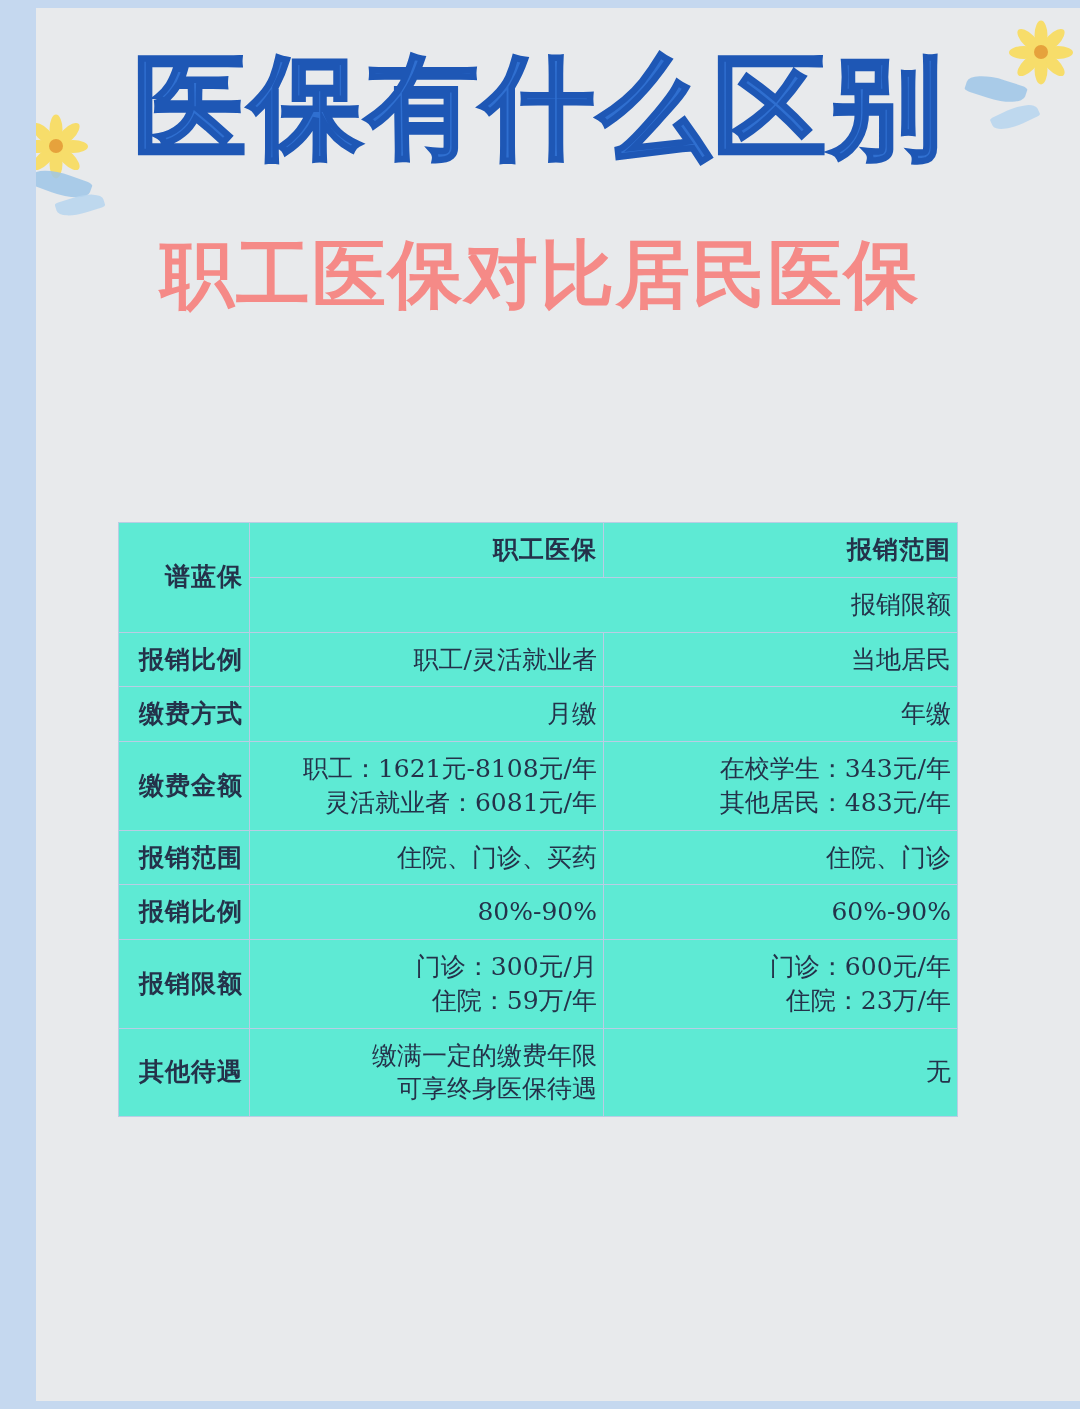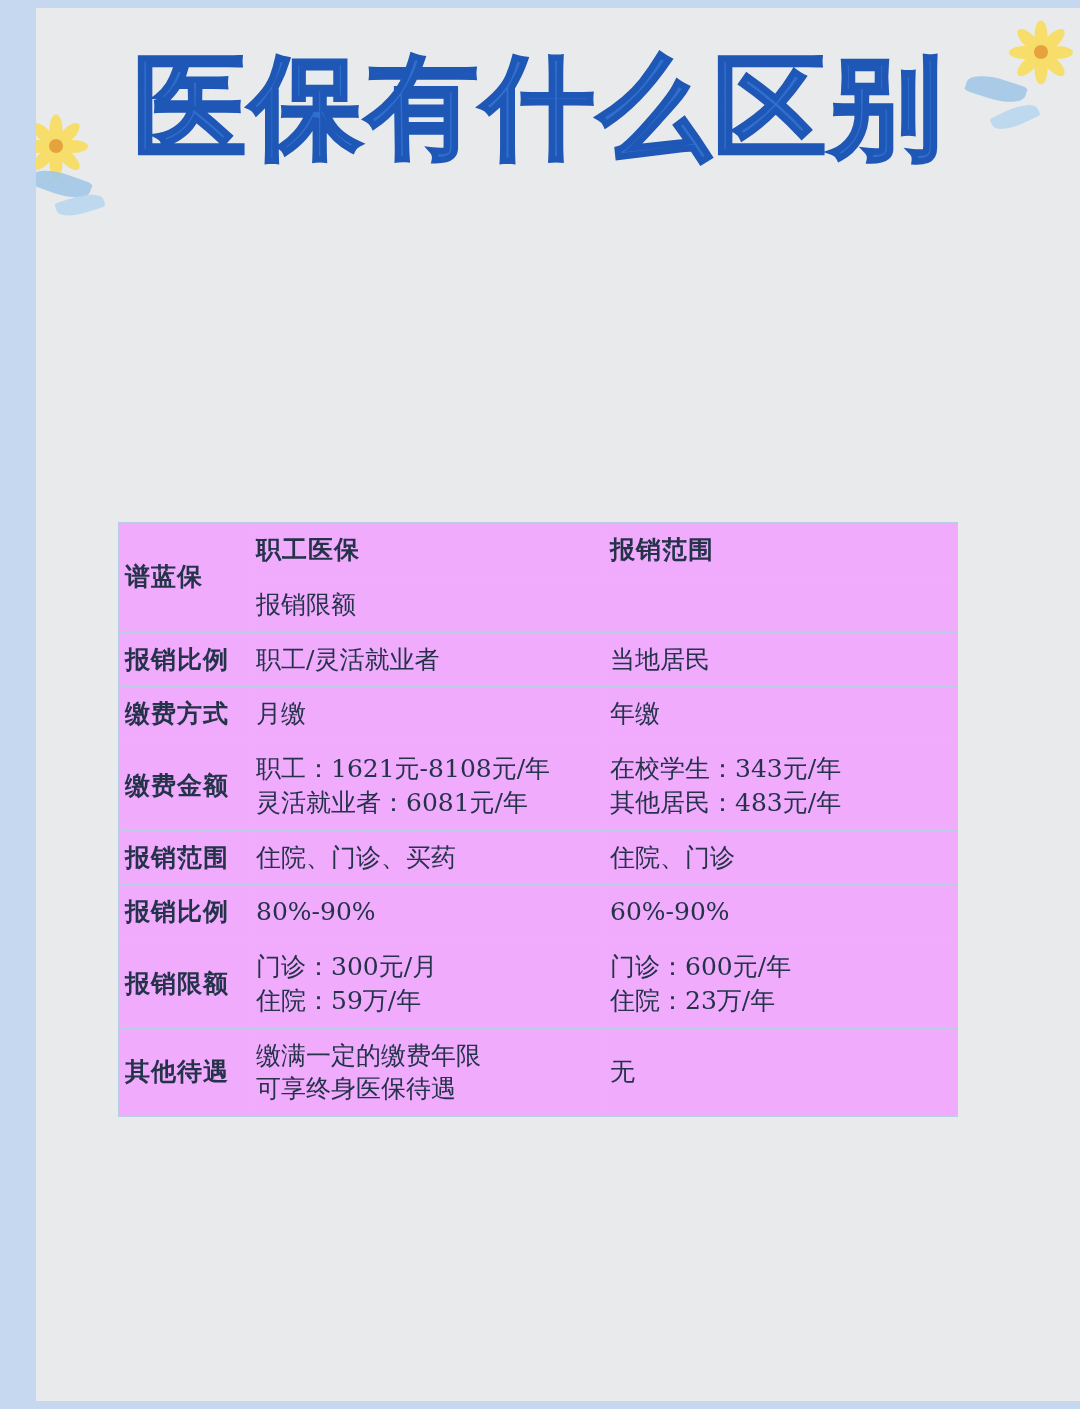--- a/index.html
+++ b/index.html
@@ -104,27 +104,27 @@
     width: 840px;
   }
   table.compare {
     border-collapse: collapse;
     width: 840px;
     table-layout: fixed;
     font-family: "DejaVu Serif", "Liberation Serif", serif;
   }
   table.compare td {
     border: 1px solid #b9cde4;
-    text-align: left;
+    text-align: right;
     vertical-align: middle;
     color: #24324a;
     font-size: 25px;
     line-height: 1.35;
     padding: 10px 6px;
-    background: #f0abfc;
+    background: #5eead4;
   }
   td.label {
     background: #0f3d91;
     color: #ffffff;
     font-weight: bold;
     font-size: 30px;
     width: 158px;
     border: 1px solid #0f3d91;
     letter-spacing: 1px;
   }
@@ -184,20 +184,21 @@
     <div class="petal" style="transform:rotate(180deg) translateX(17px);"></div>
     <div class="petal" style="transform:rotate(225deg) translateX(17px);"></div>
     <div class="petal" style="transform:rotate(270deg) translateX(17px);"></div>
     <div class="petal" style="transform:rotate(315deg) translateX(17px);"></div>
     <div class="core"></div>
   </div>
   <div class="leaf" style="left:-5px; top:165px; transform:rotate(20deg);"></div>
   <div class="leaf2" style="left:20px; top:188px; transform:rotate(-18deg);"></div>
 
   <div class="title-main">医保有什么区别</div>
+  <div class="title-sub">职工医保对比居民医保</div>
 
   <div class="table-wrap">
     <table class="compare">
       <tbody>
         <tr>
           <td class="brand" rowspan="2">谱蓝保</td>
           <td class="head col">职工医保</td>
           <td class="head col">报销范围</td>
         </tr>
         <tr>

